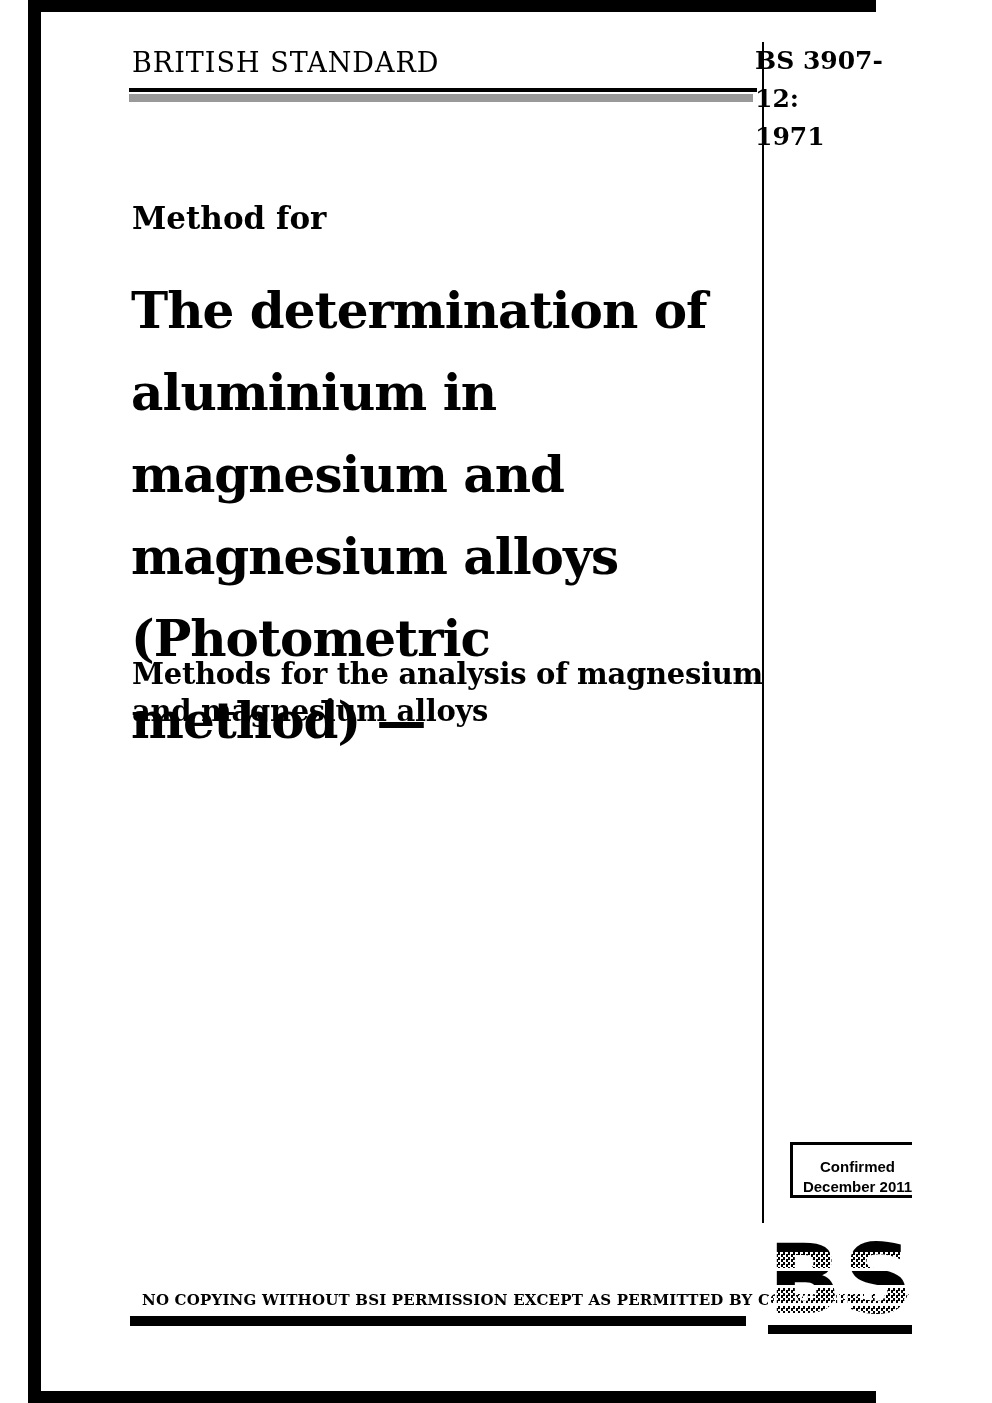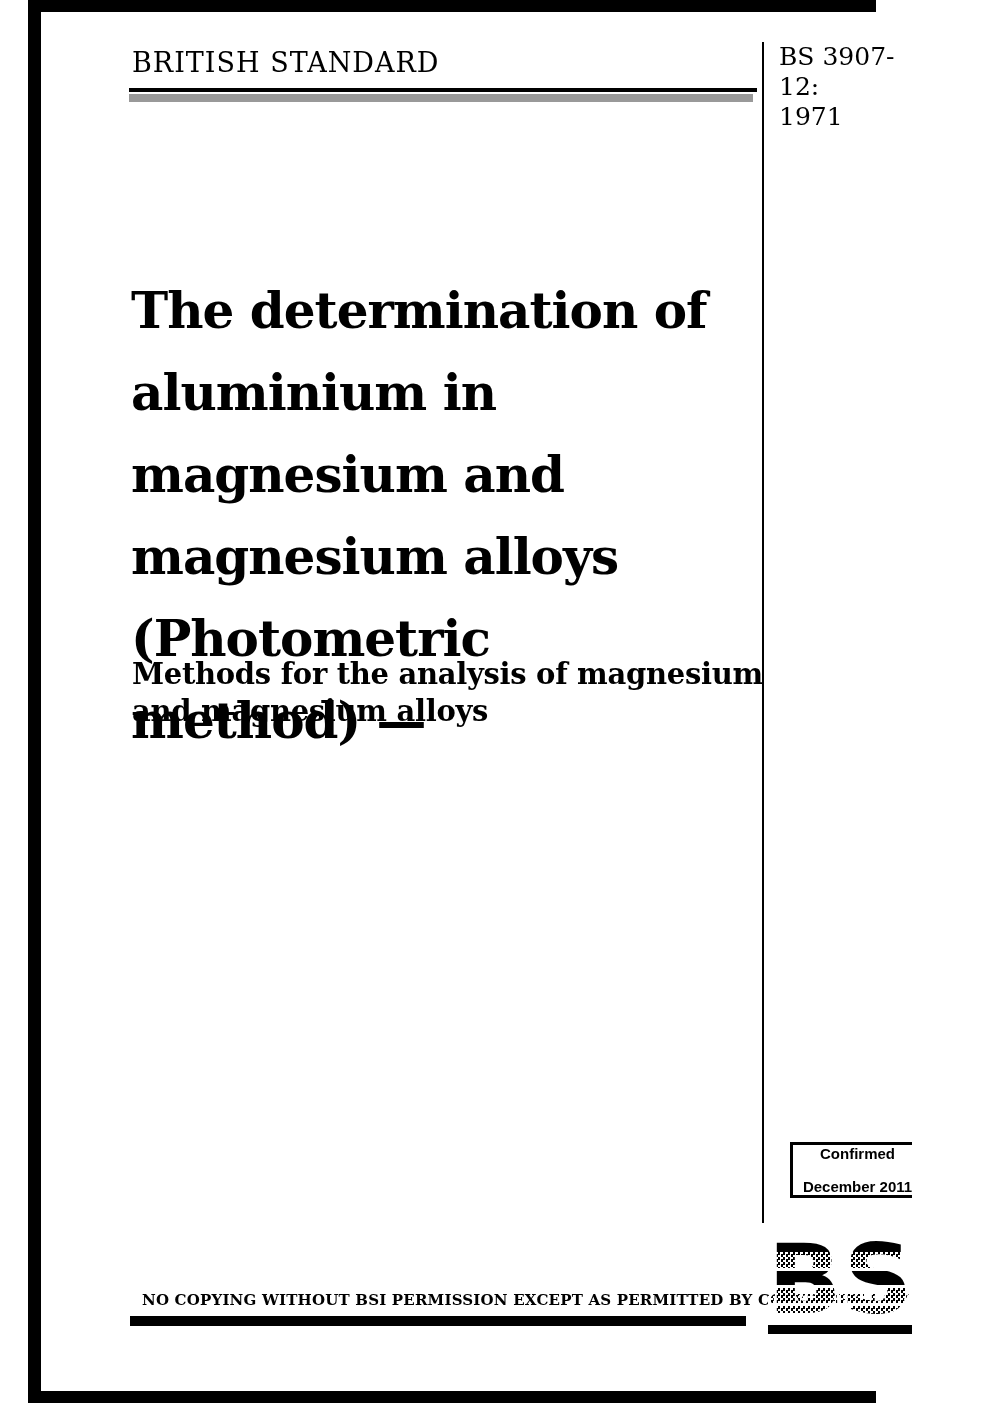--- a/index.html
+++ b/index.html
@@ -19,22 +19,22 @@
   
   .brand{
     position:absolute;left:132px;top:47px;
     font-size:27px;font-weight:normal;letter-spacing:1px;
     white-space:nowrap;
   }
   .rule-black{position:absolute;left:129px;top:88px;width:628px;height:4px;background:#000;}
   .rule-gray{position:absolute;left:129px;top:94px;width:624px;height:8px;background:#999999;}
   .col-divider{position:absolute;left:762px;top:42px;width:2px;height:1181px;background:#000;}
   .std-number{
-    position:absolute;left:779px;top:42px;
-    font-size:25px;font-weight:normal;line-height:30px;
+    position:absolute;left:755px;top:42px;
+    font-size:25px;font-weight:bold;line-height:38px;
     white-space:pre-line;
   }
 
   
   .kicker{
     position:absolute;left:132px;top:200px;
     font-size:31px;font-weight:bold;
     white-space:nowrap;
   }
   .doc-title{
@@ -47,21 +47,21 @@
     position:absolute;left:132px;top:656px;
     font-size:29px;font-weight:bold;line-height:37px;
     letter-spacing:-0.3px;
     white-space:pre-line;
   }
 
   
   .confirmed-box{
     position:absolute;left:790px;top:1142px;width:129px;height:50px;
     border:3px solid #000;background:#fff;
-    display:flex;flex-direction:column;align-items:center;justify-content:space-between;
+    display:flex;flex-direction:column;align-items:center;justify-content:flex-end;
     gap:3px;
     font-family:"Liberation Sans", sans-serif;
     font-size:15px;font-weight:bold;
     text-align:center;
   }
 
   
   .bsi-logo{position:absolute;left:768px;top:1252px;width:184px;height:92px;}
   .bsi-text{
     position:absolute;left:0;top:-20px;z-index:1;
@@ -94,20 +94,21 @@
   <div class="frame-top" style="background: rgb(0, 0, 0);"></div>
   <div class="frame-bottom" style="background: rgb(0, 0, 0);"></div>
 
   <div class="brand">BRITISH STANDARD</div>
   <div class="rule-black" style="background: rgb(0, 0, 0);"></div>
   <div class="rule-gray" style="background: rgb(153, 153, 153);"></div>
   <div class="col-divider"></div>
   <div class="std-number">BS 3907-12:
 1971</div>
 
+  <div class="kicker">Method for</div>
   <div class="doc-title">The determination of
 aluminium in
 magnesium and
 magnesium alloys
 (Photometric
 method) —</div>
   <div class="doc-subtitle">Methods for the analysis of magnesium
 and magnesium alloys</div>
 
   <div class="confirmed-box">

